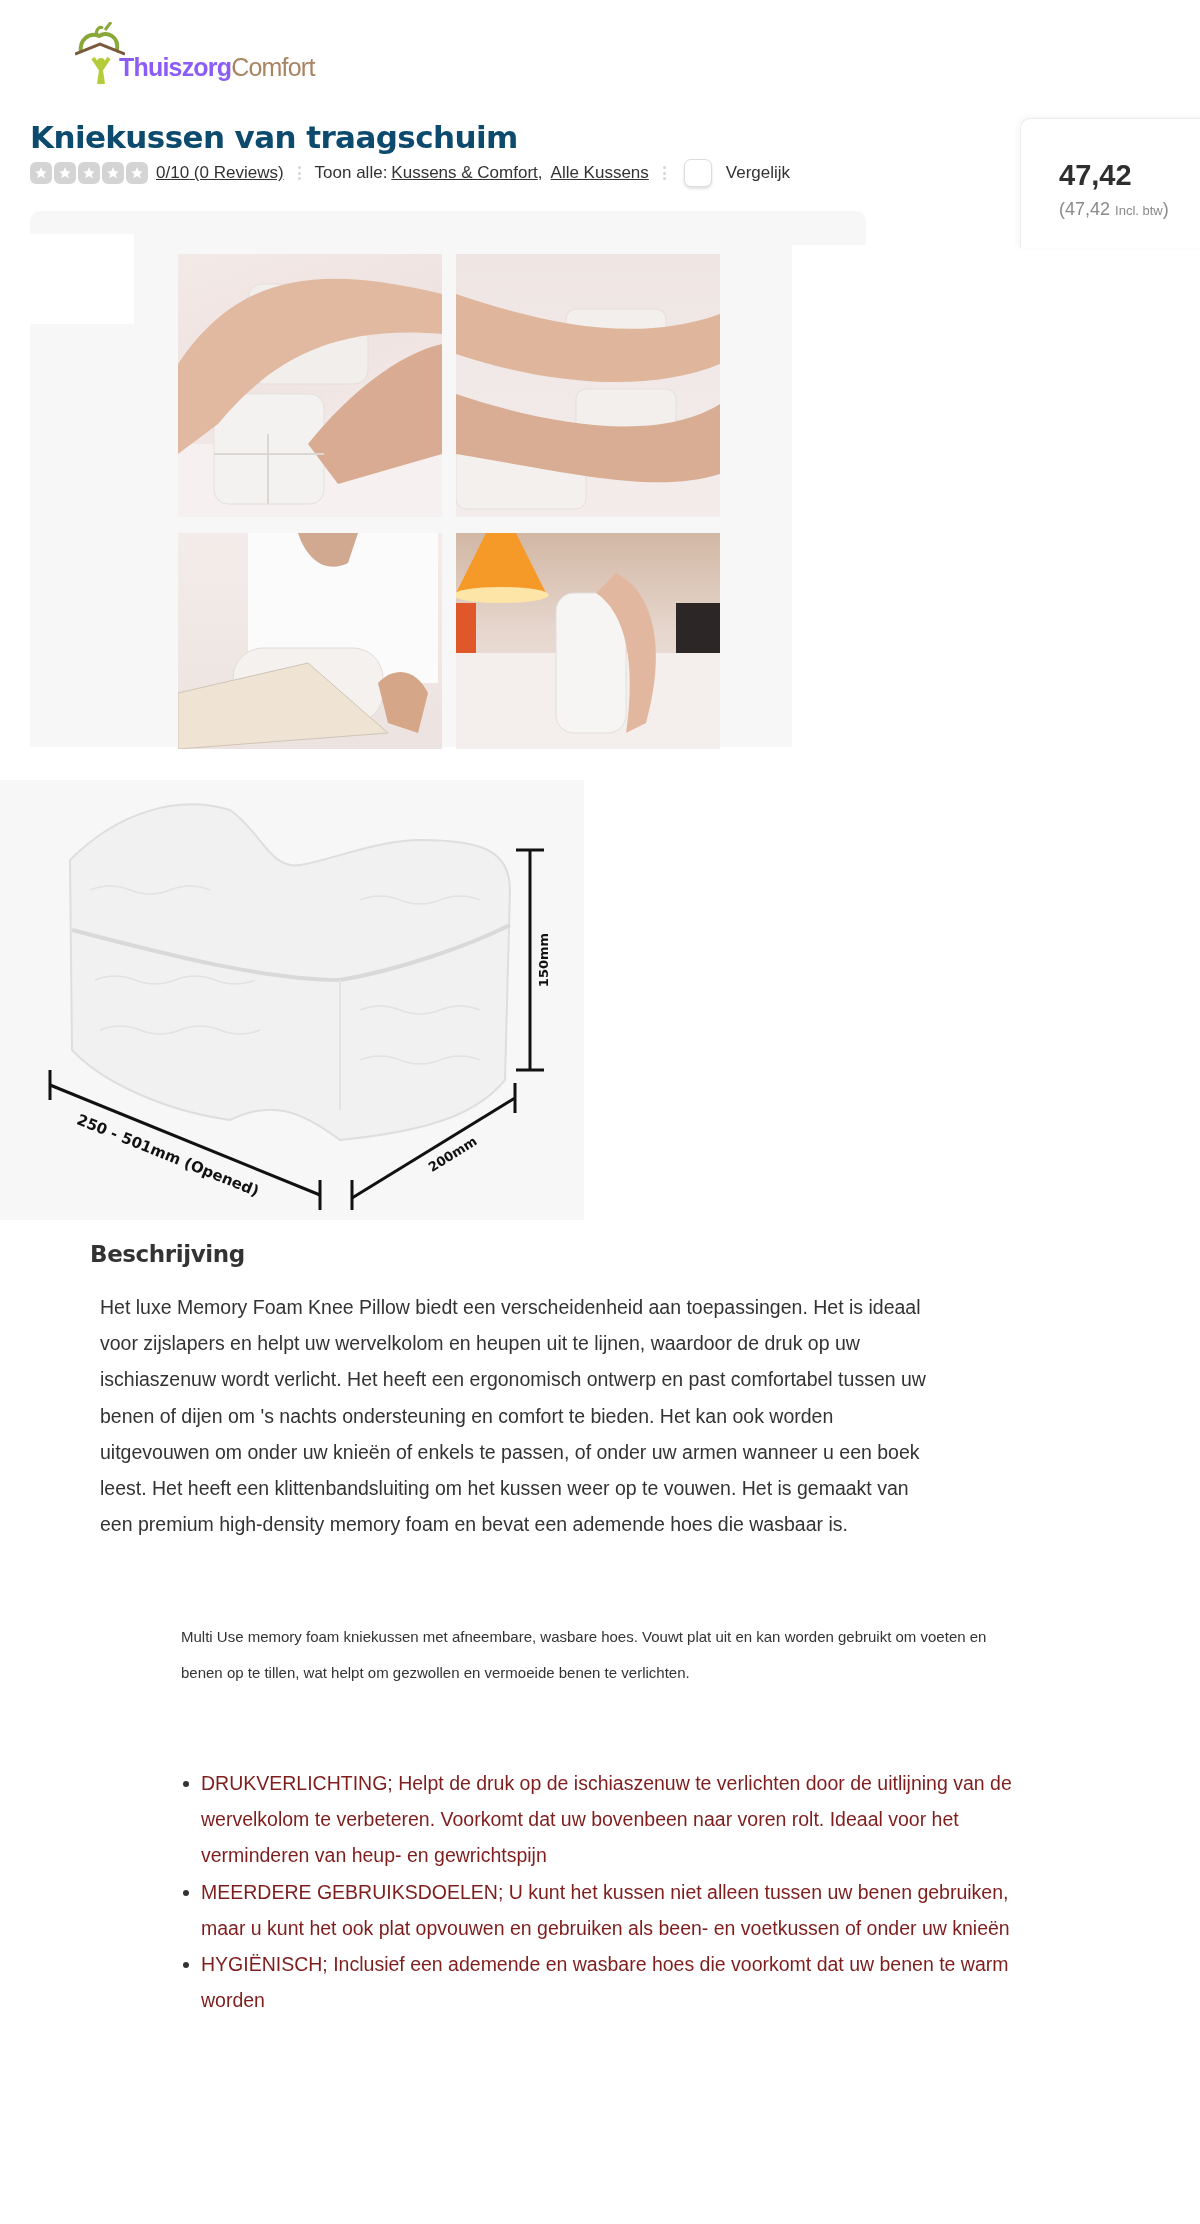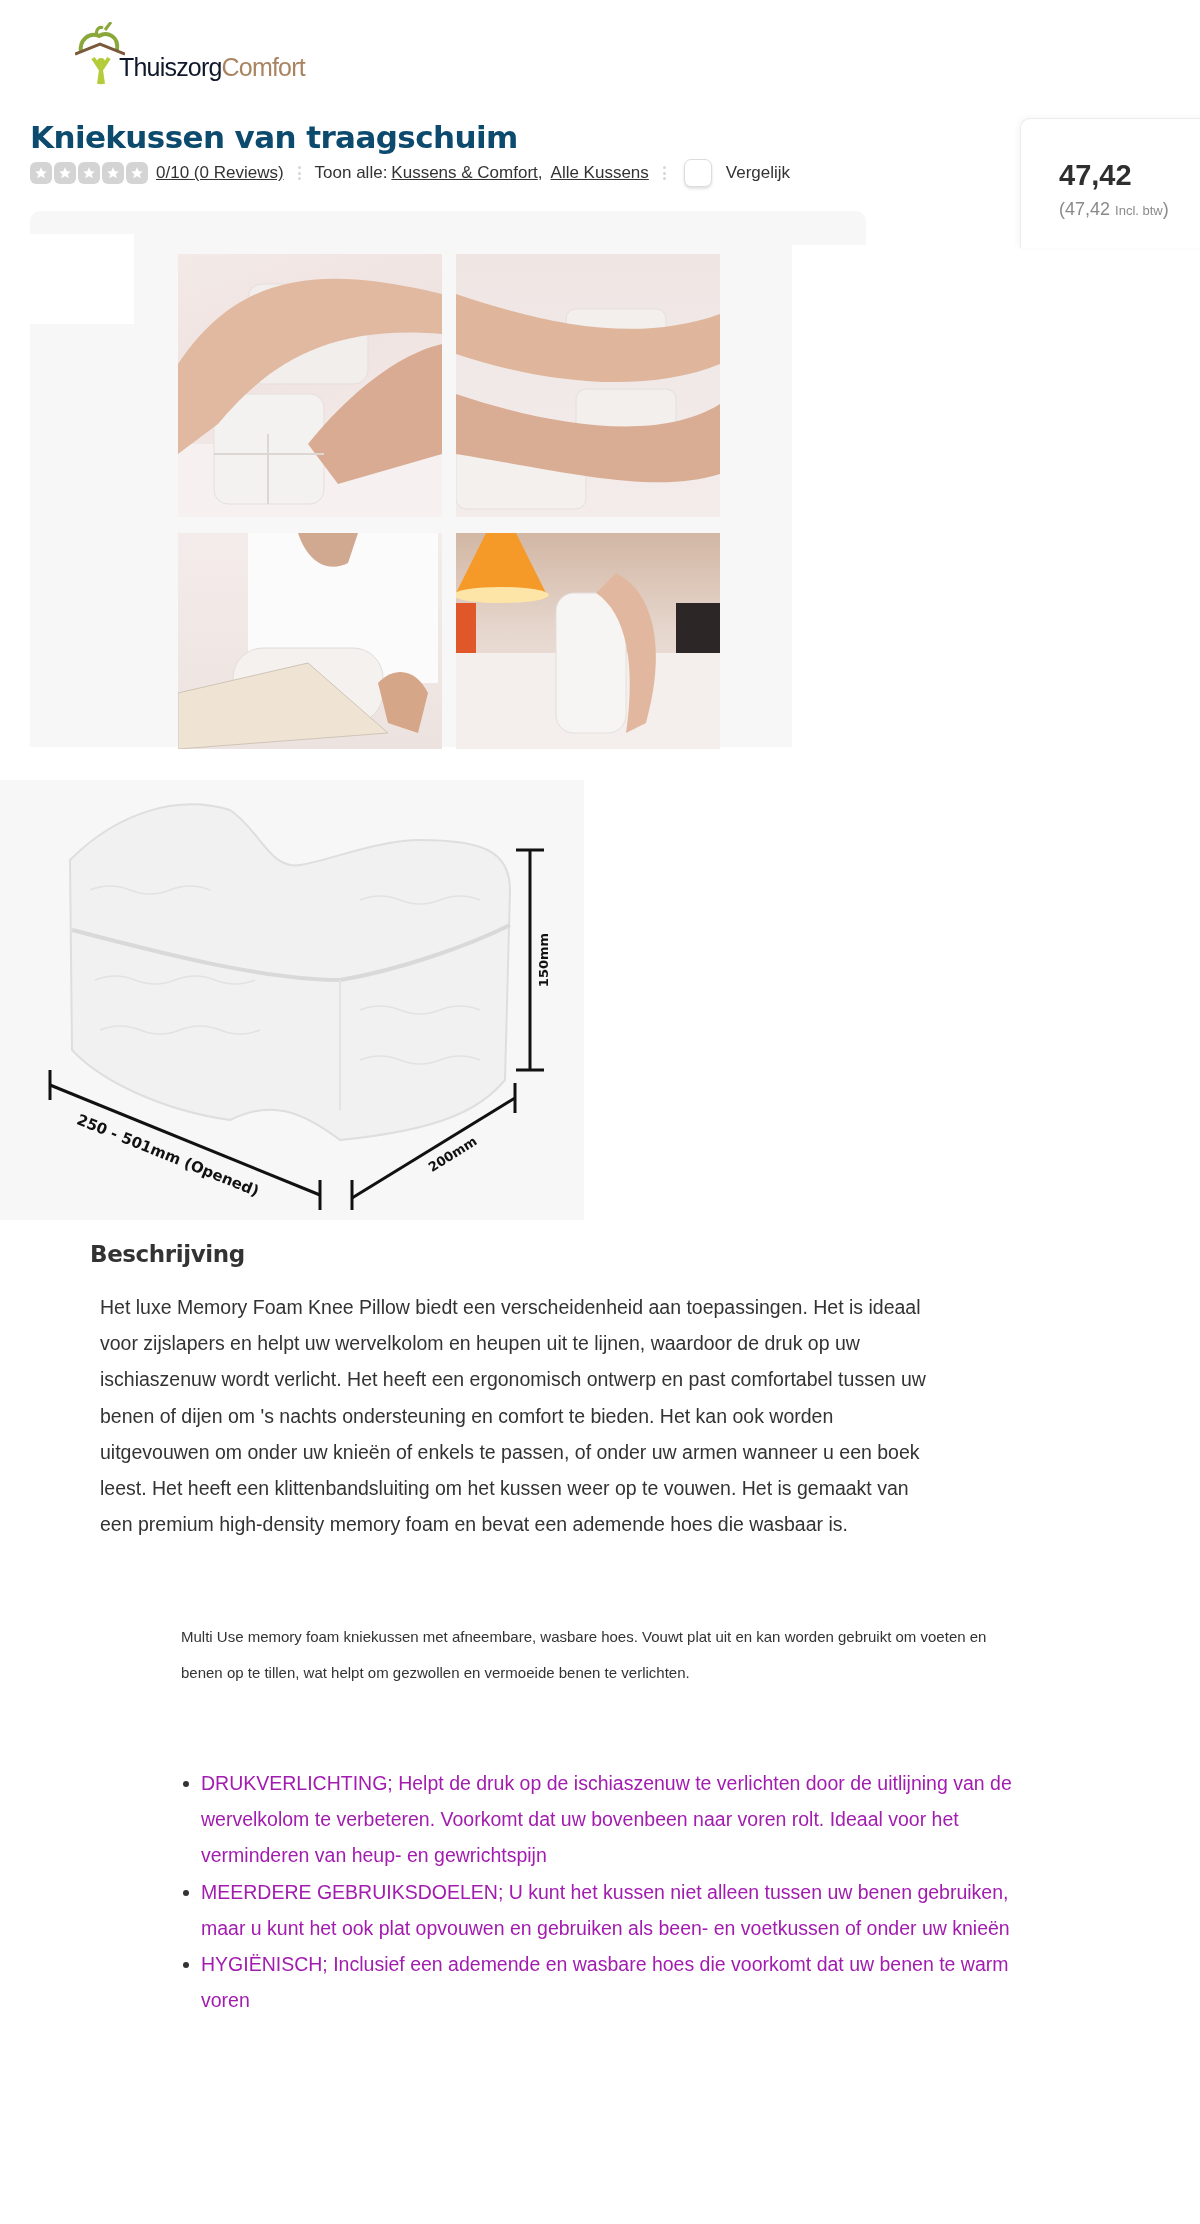--- a/index.html
+++ b/index.html
@@ -3,21 +3,21 @@
 <meta charset="utf-8">
 <style>
   * { box-sizing: border-box; margin: 0; padding: 0; }
   html, body { width: 1200px; height: 2224px; background: #ffffff; overflow: hidden; }
   body { position: relative; font-family: "Liberation Sans", "DejaVu Sans", sans-serif; color: #333333; }
 
   
   .logo { position: absolute; left: 75px; top: 22px; width: 250px; height: 66px; }
   .logo svg { position: absolute; left: 0; top: 0; }
   .logo-text { position: absolute; left: 44px; top: 31px; font-size: 25px; letter-spacing: -0.8px; white-space: nowrap; }
-  .logo-text .a { color: #0f172a; font-weight: normal; }
+  .logo-text .a { color: #8b5cf6; font-weight: bold; }
   .logo-text .b { color: #a98461; }
 
   
   .title { position: absolute; left: 30px; top: 119px; font-family: "DejaVu Sans", sans-serif; font-weight: bold; font-size: 31px; color: #0c4a6e; letter-spacing: -0.6px; }
 
   
   .meta { position: absolute; left: 30px; top: 160px; height: 26px; display: flex; align-items: center; font-size: 17px; color: #333; white-space: nowrap; }
   .stars { display: flex; gap: 2px; margin-right: 8px; }
   .star { width: 22px; height: 22px; border-radius: 6px; background: #d4d4d4; display: flex; align-items: center; justify-content: center; }
   .star svg { width: 14px; height: 14px; }
@@ -44,21 +44,21 @@
   .p3 { left: 178px; top: 533px; width: 264px; height: 216px; background: linear-gradient(180deg, #f4ecea 0%, #ece3e0 100%); }
   .p4 { left: 456px; top: 533px; width: 264px; height: 216px; background: linear-gradient(180deg, #d2b7a4 0%, #e6d6cd 45%, #f3ecea 100%); }
 
   
   .dim { position: absolute; left: 0; top: 780px; width: 584px; height: 440px; background: #f7f7f7; }
 
   
   .desc-h { position: absolute; left: 90px; top: 1241px; font-size: 23px; color: #333; font-weight: bold; font-family: "DejaVu Sans", sans-serif; letter-spacing: -0.4px; }
   .desc-p { position: absolute; left: 100px; top: 1289px; width: 840px; font-size: 19.5px; line-height: 36.2px; color: #333; }
   .desc-p2 { position: absolute; left: 181px; top: 1619px; width: 840px; font-size: 15px; line-height: 36.2px; color: #333; }
-  .bullets { position: absolute; left: 181px; top: 1765px; width: 860px; list-style: none; font-size: 19.5px; line-height: 36.2px; color: #a21caf; }
+  .bullets { position: absolute; left: 181px; top: 1765px; width: 860px; list-style: none; font-size: 19.5px; line-height: 36.2px; color: #7f1d1d; }
   .bullets li { position: relative; padding-left: 20px; }
   .bullets li::before { content: ""; position: absolute; left: 2px; top: 16px; width: 6px; height: 6px; background: #333; border-radius: 50%; }
 </style>
 </head>
 <body>
 
 <div class="logo">
   <svg width="50" height="66" viewBox="0 0 50 66">
     <path d="M6 30 C4 18 14 10 24 14 C32 9 44 14 42 28" fill="none" stroke="#8aa83a" stroke-width="4"></path>
     <path d="M22 14 C20 8 24 4 28 6" fill="none" stroke="#8aa83a" stroke-width="3"></path>
@@ -201,14 +201,14 @@
     <text x="455" y="378" transform="rotate(-32 455 378)" text-anchor="middle" font-family="DejaVu Sans, sans-serif" font-weight="bold" font-size="13" fill="#111">200mm</text>
   </svg>
 </div>
 
 <h2 class="desc-h">Beschrijving</h2>
 <p class="desc-p">Het luxe Memory Foam Knee Pillow biedt een verscheidenheid aan toepassingen. Het is ideaal voor zijslapers en helpt uw wervelkolom en heupen uit te lijnen, waardoor de druk op uw ischiaszenuw wordt verlicht. Het heeft een ergonomisch ontwerp en past comfortabel tussen uw benen of dijen om 's nachts ondersteuning en comfort te bieden. Het kan ook worden uitgevouwen om onder uw knieën of enkels te passen, of onder uw armen wanneer u een boek leest. Het heeft een klittenbandsluiting om het kussen weer op te vouwen. Het is gemaakt van een premium high-density memory foam en bevat een ademende hoes die wasbaar is.</p>
 <p class="desc-p2">Multi Use memory foam kniekussen met afneembare, wasbare hoes. Vouwt plat uit en kan worden gebruikt om voeten en benen op te tillen, wat helpt om gezwollen en vermoeide benen te verlichten.</p>
 <ul class="bullets">
   <li>DRUKVERLICHTING; Helpt de druk op de ischiaszenuw te verlichten door de uitlijning van de wervelkolom te verbeteren. Voorkomt dat uw bovenbeen naar voren rolt. Ideaal voor het verminderen van heup- en gewrichtspijn</li>
   <li>MEERDERE GEBRUIKSDOELEN; U kunt het kussen niet alleen tussen uw benen gebruiken, maar u kunt het ook plat opvouwen en gebruiken als been- en voetkussen of onder uw knieën</li>
-  <li>HYGIËNISCH; Inclusief een ademende en wasbare hoes die voorkomt dat uw benen te warm voren</li>
+  <li>HYGIËNISCH; Inclusief een ademende en wasbare hoes die voorkomt dat uw benen te warm worden</li>
 </ul>
 
 </body></html>

